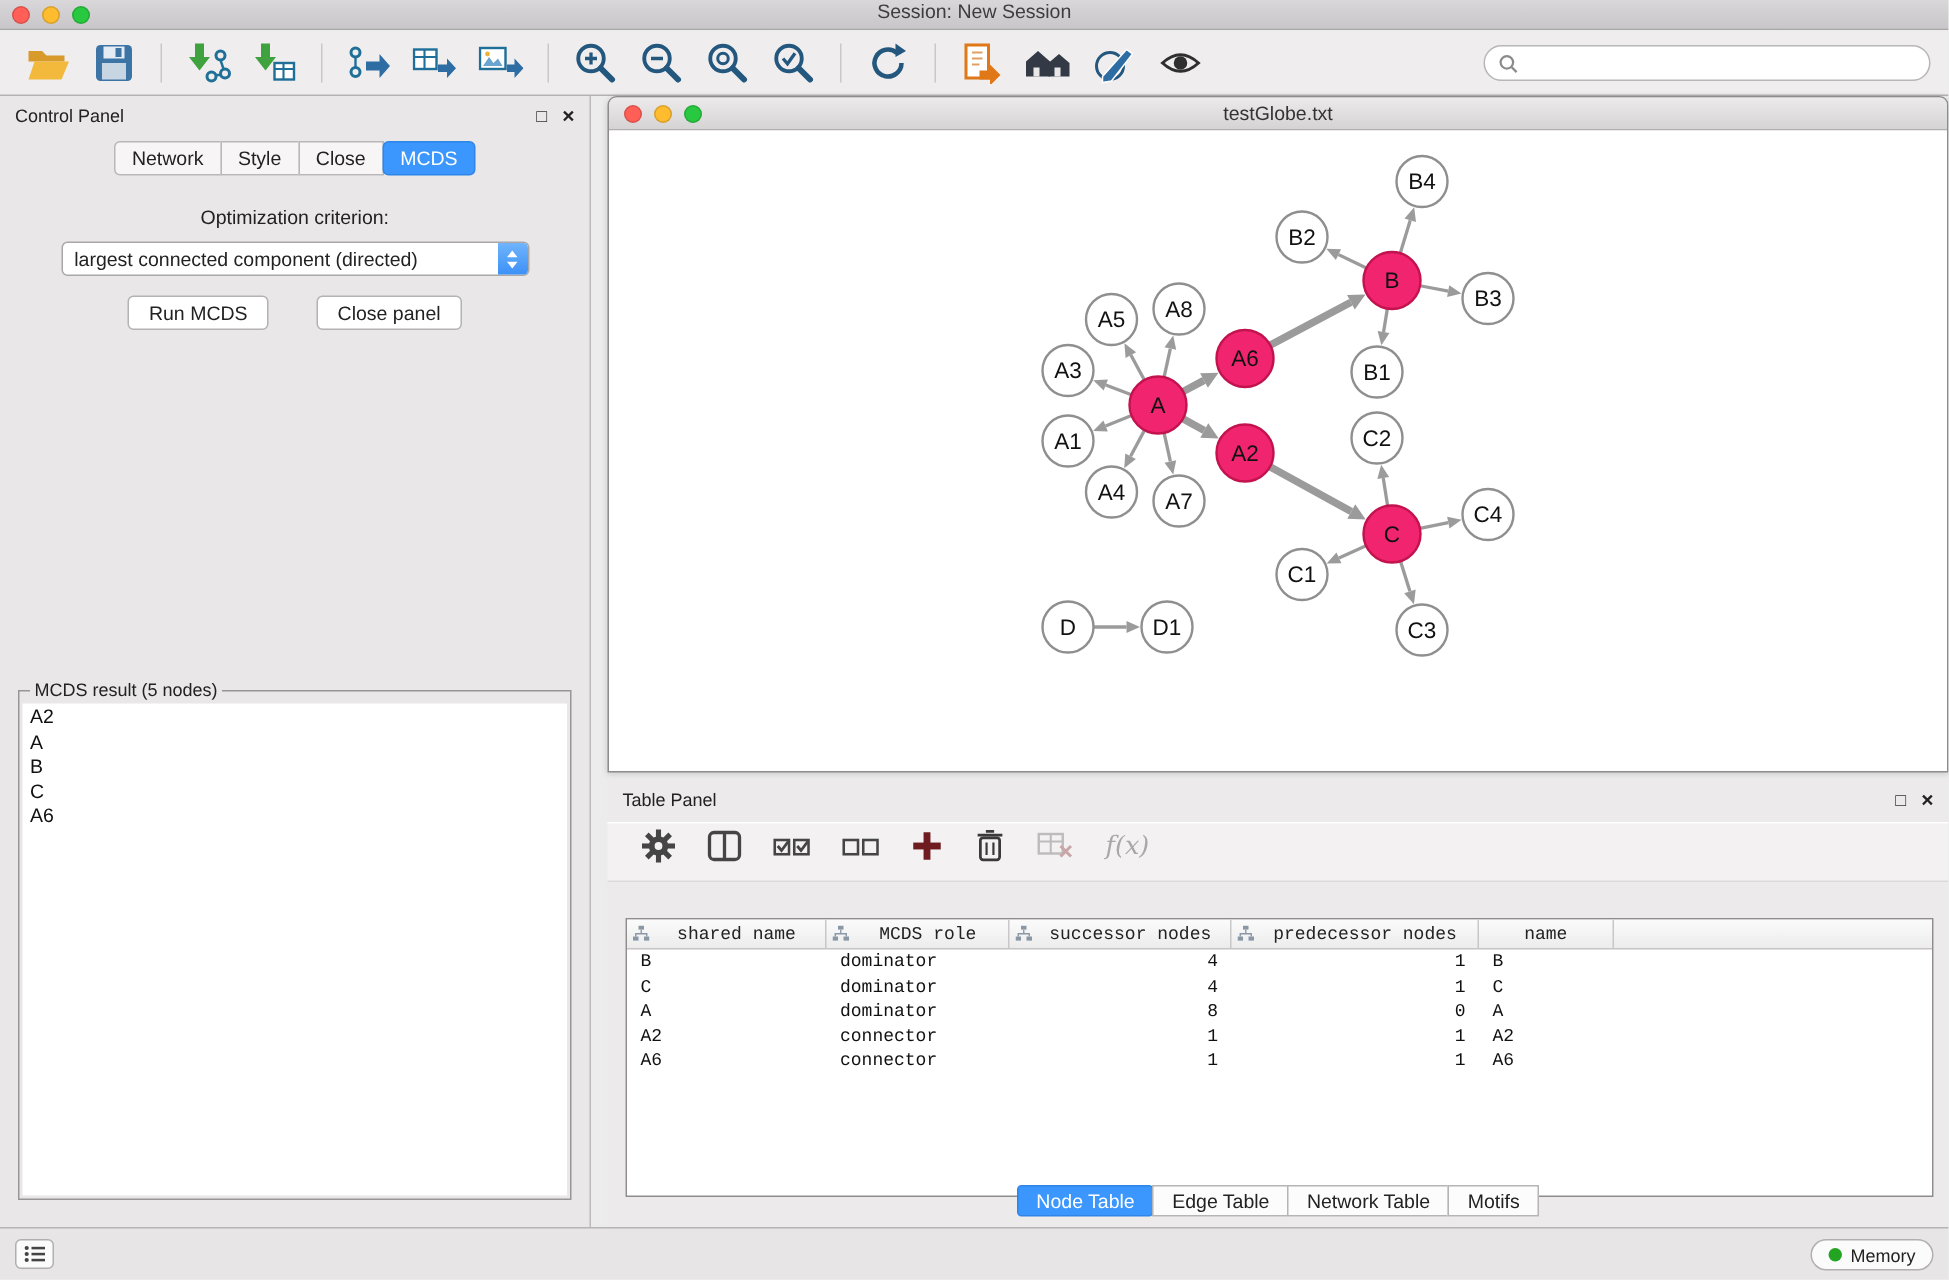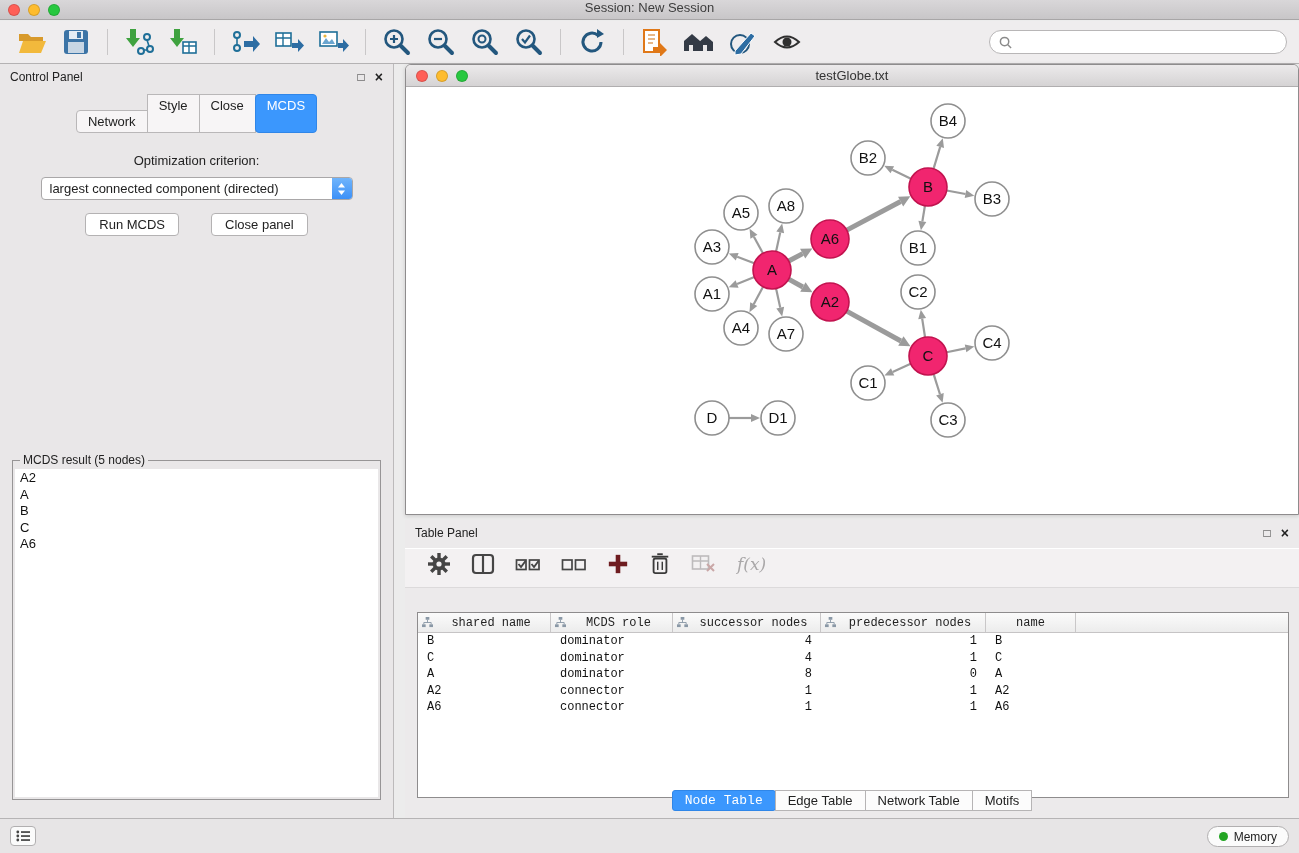--- a/index.html
+++ b/index.html
@@ -30,21 +30,21 @@
   .panel-header .ph-label{margin-left:10px;}
   .panel-header .ph-icons{margin-left:auto;margin-right:10px;display:flex;gap:10px;align-items:center;}
   .ph-float{font-size:12px;color:#333;line-height:1;cursor:default;}
   .ph-close{font-size:14px;font-weight:700;color:#222;line-height:1;cursor:default;}
   
   .control-panel{position:absolute;left:0;top:64px;width:394px;height:754px;
     background:#e9e7e8;border-right:1px solid #bcbabb;}
   .cp-tabs{display:flex;justify-content:center;margin-top:4px;}
   .cp-tab{font-size:13px;padding:3px 11px;background:#f7f5f6;border:1px solid #b9b7b8;
     margin-left:-1px;color:#222;}
-  .cp-tab:first-child{border-radius:4px 0 0 4px;margin-left:0;margin-top:16px;}
+  .cp-tab:first-child{border-radius:4px 0 0 4px;margin-left:0;}
   .cp-tab.active{background:#3b97fd;border-color:#2f86e8;color:#fff;border-radius:4px;}
   .cp-optlabel{text-align:center;margin-top:20px;font-size:13px;}
   .cp-select{margin:9px auto 0;width:312px;height:23px;background:#fff;border:1px solid #a9a7a8;
     border-radius:4px;display:flex;align-items:center;overflow:hidden;}
   .cp-select .sel-text{flex:1;padding-left:8px;font-size:13px;white-space:nowrap;}
   .cp-select .sel-stepper{width:20px;height:23px;background:linear-gradient(#72b6fc,#3a8ff7);
     display:flex;align-items:center;justify-content:center;}
   .cp-buttons{display:flex;justify-content:center;gap:32px;margin-top:13px;}
   .mac-btn{background:#fff;border:1px solid #b4b2b3;border-radius:4px;padding:3px 13px;
     font:13px "Liberation Sans",sans-serif;color:#222;}
@@ -72,21 +72,21 @@
     border:1px solid #8e8c8d;background:#fff;overflow:hidden;font-family:Liberation Mono, monospace;}
   .thead{display:flex;height:20px;background:linear-gradient(#fbfbfb,#ececec);
     border-bottom:1px solid #c6c4c5;font-size:12px;color:#222;}
   .thcell{display:flex;align-items:center;padding:0 4px;gap:3px;border-right:1px solid #c9c7c8;}
   .thcell .th-label{flex:1;text-align:center;}
   .thcell.filler{flex:1;border-right:none;}
   .trow{display:flex;height:16.5px;font-size:12px;color:#111;align-items:center;}
   .tcell{padding:0 9px;overflow:hidden;white-space:nowrap;}
   .tp-tabs{position:absolute;bottom:7px;left:0;right:0;display:flex;justify-content:center;}
   .tp-tab{font-size:13px;padding:2px 12px;background:#fcfcfc;border:1px solid #b6b4b5;margin-left:-1px;color:#222;}
-  .tp-tab:first-child{margin-left:0;font-family:Liberation Mono, monospace;}
+  .tp-tab:first-child{margin-left:0;}
   .tp-tab.active{background:#3b97fd;color:#fff;border-color:#2f86e8;border-radius:3px;}
   
   .statusbar{position:absolute;left:0;right:0;top:818px;height:35px;background:#e7e5e6;
     border-top:1px solid #b6b4b5;}
   .sb-listbtn{position:absolute;left:10px;top:7px;width:26px;height:20px;background:#fbfbfb;
     border:1px solid #b1afb0;border-radius:4px;display:flex;align-items:center;justify-content:center;}
   .sb-memory{position:absolute;right:10px;top:7px;height:21px;background:#fbfbfb;
     border:1px solid #b1afb0;border-radius:11px;padding:0 11px;display:flex;align-items:center;gap:6px;font-size:12px;}
   .mem-dot{width:9px;height:9px;border-radius:50%;background:#23a523;}
 </style>

